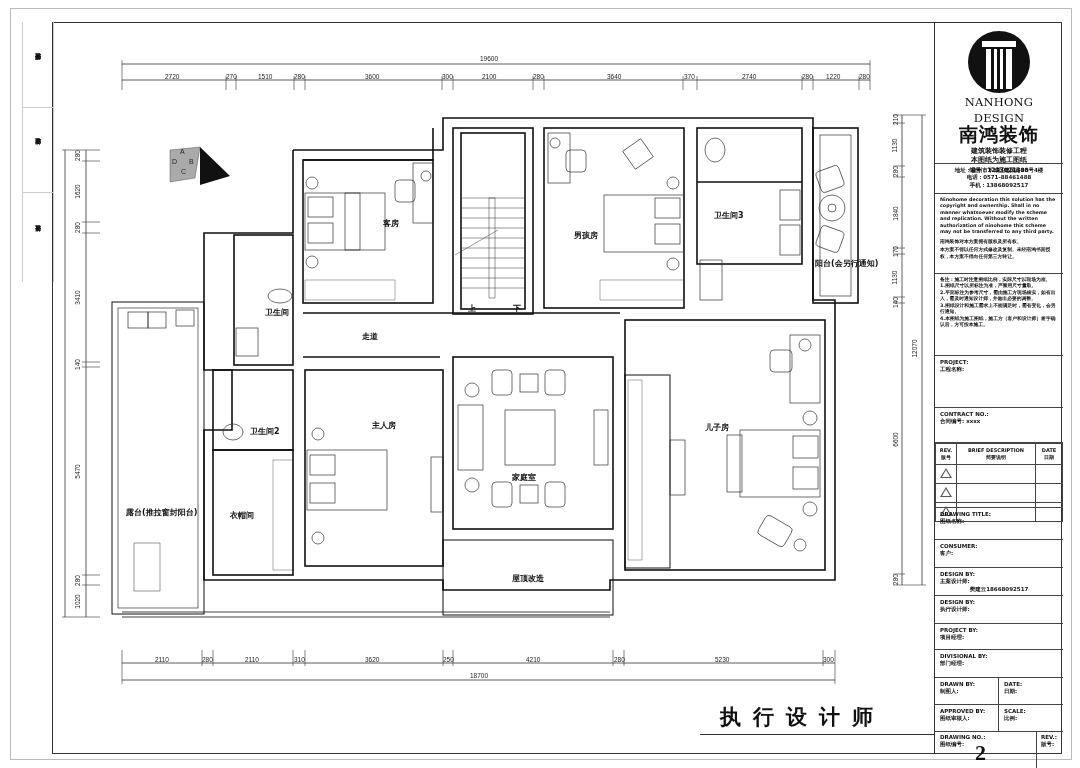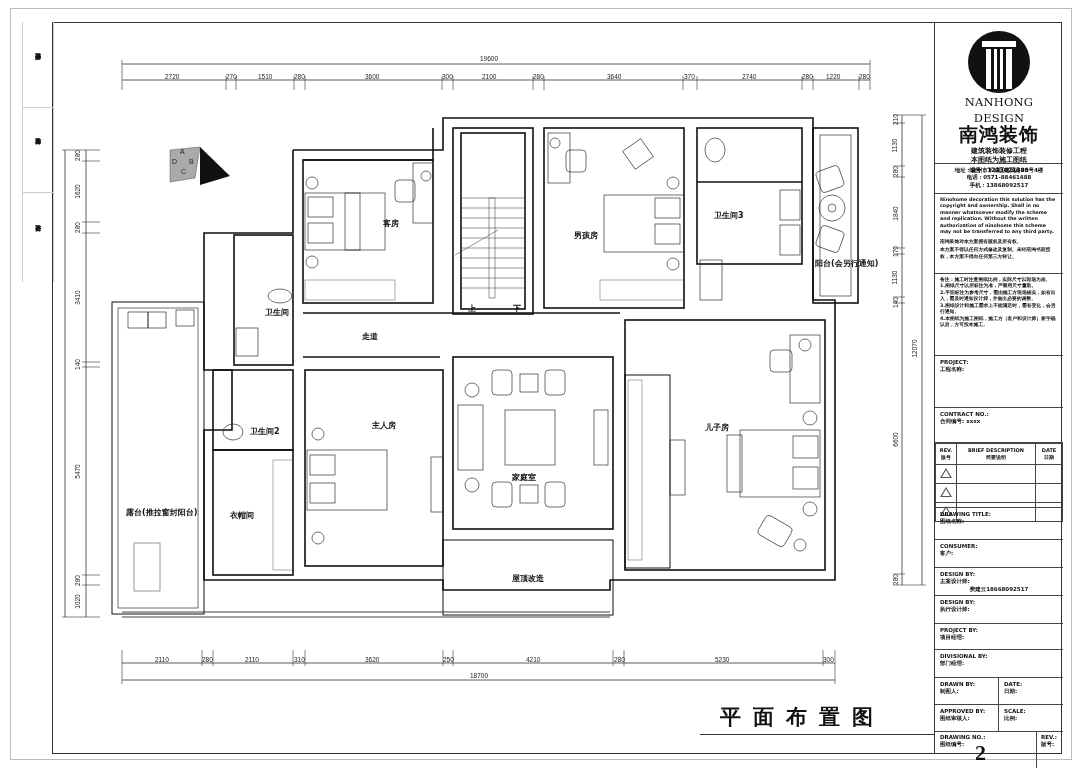--- a/index.html
+++ b/index.html
@@ -326,21 +326,21 @@
     <div class="room" style="left:714px;top:210px;">卫生间3</div>
     <div class="room" style="left:815px;top:258px;">阳台(会另行通知)</div>
     <div class="room" style="left:372px;top:420px;">主人房</div>
     <div class="room" style="left:250px;top:426px;">卫生间2</div>
     <div class="room" style="left:230px;top:510px;">衣帽间</div>
     <div class="room" style="left:126px;top:507px;">露台(推拉窗封阳台)</div>
     <div class="room" style="left:512px;top:433px;margin-top:39px;">家庭室</div>
     <div class="room" style="left:705px;top:406px;margin-top:16px;">儿子房</div>
     <div class="room" style="left:512px;top:573px;">屋顶改造</div>
 
-    <div class="title">平面布置图</div>
+    <div class="title">执行设计师</div>
     <div class="bottom-rule"></div>
   </div>
 
   <div class="tb">
     <div class="sec logo" style="top:0;height:142px;">
       <div class="logo-circle">
         <div class="col">
             <i style="left:5px"></i>
             <i style="left:11px"></i>
             <i style="left:17px"></i>

